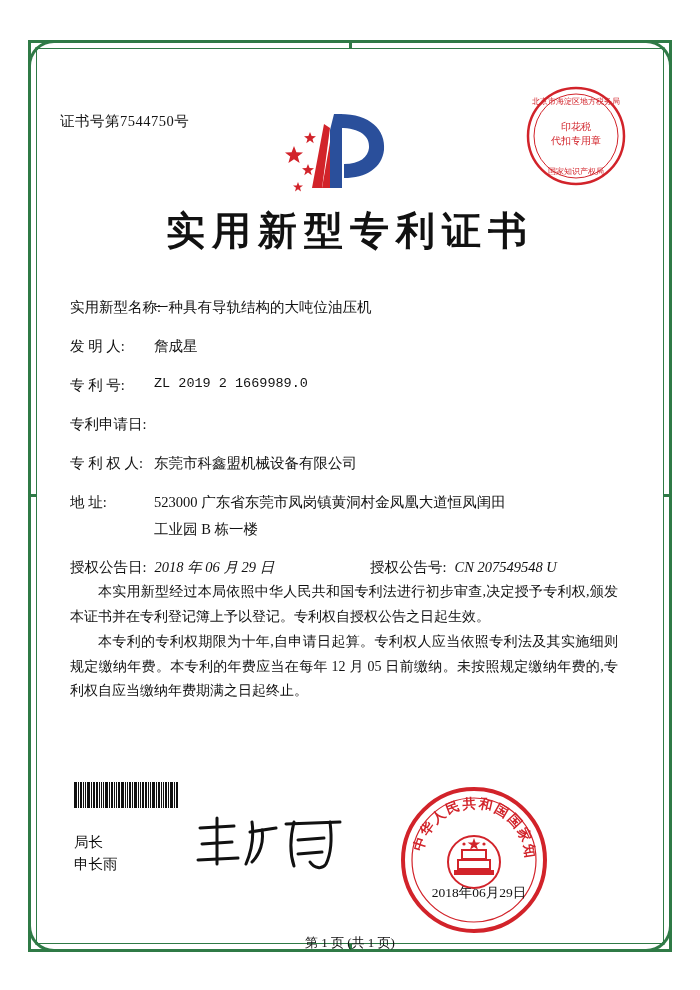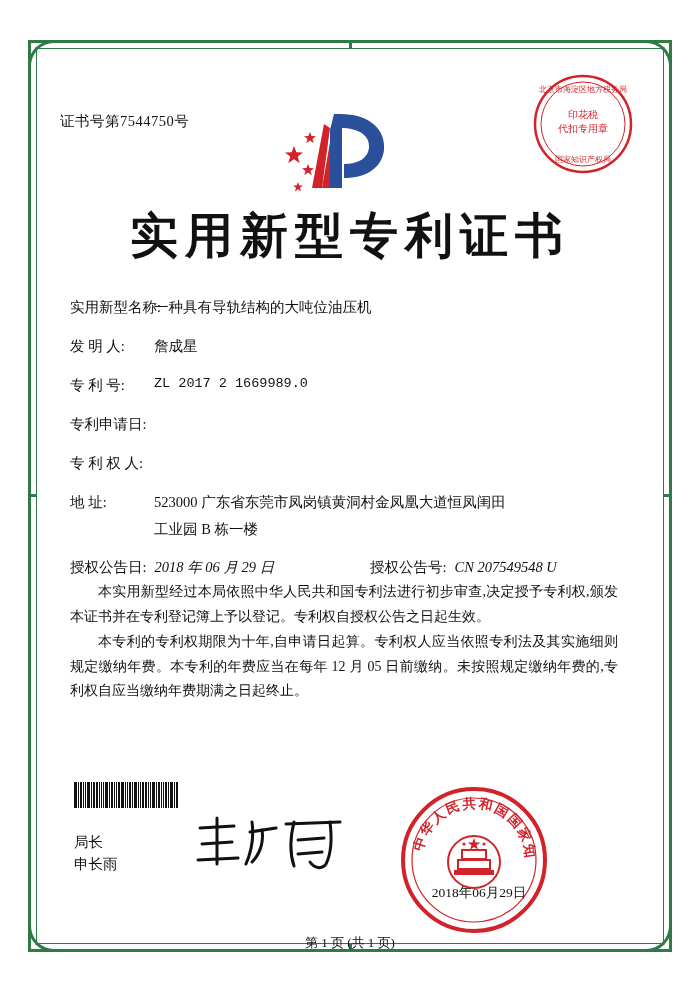--- a/index.html
+++ b/index.html
@@ -88,33 +88,32 @@
     left: 278px;
     top: 108px;
     width: 120px;
     height: 86px;
   }
 
   
   .stamp-top {
     position: absolute;
     left: 524px;
-    top: 72px;
+    top: 84px;
     width: 104px;
     height: 104px;
-    margin-left: 7px;
   }
 
   .title {
     position: absolute;
     left: 0;
     right: 0;
     top: 204px;
     text-align: center;
-    font-size: 48px;
+    font-size: 39px;
     font-weight: bold;
     letter-spacing: 7px;
     color: #111;
     font-family: "DejaVu Serif", "Liberation Serif", serif;
   }
 
   .fields {
     position: absolute;
     left: 70px;
     top: 296px;
@@ -298,29 +297,30 @@
       <div class="field-value">一种具有导轨结构的大吨位油压机</div>
     </div>
 
     <div class="field-row">
       <div class="field-label">发 明 人:</div>
       <div class="field-value">詹成星</div>
     </div>
 
     <div class="field-row">
       <div class="field-label">专 利 号:</div>
-      <div class="field-value mono">ZL 2017 2 1669989.0</div>
+      <div class="field-value mono">ZL 2019 2 1669989.0</div>
     </div>
 
     <div class="field-row">
       <div class="field-label">专利申请日:</div>
     </div>
 
     <div class="field-row">
       <div class="field-label">专 利 权 人:</div>
+      <div class="field-value">东莞市科鑫盟机械设备有限公司</div>
     </div>
 
     <div class="field-row">
       <div class="field-label">地    址:</div>
       <div class="field-value">523000  广东省东莞市凤岗镇黄洞村金凤凰大道恒凤闺田</div>
     </div>
     <div class="addr-second" style="margin-top:-12px;margin-bottom:16px;">工业园 B 栋一楼</div>
 
     <div class="two-col">
       <div class="left">

